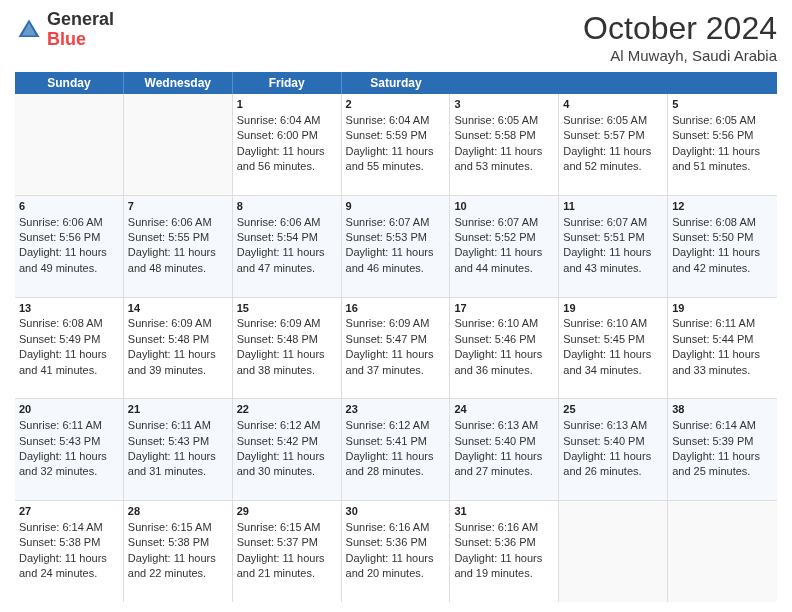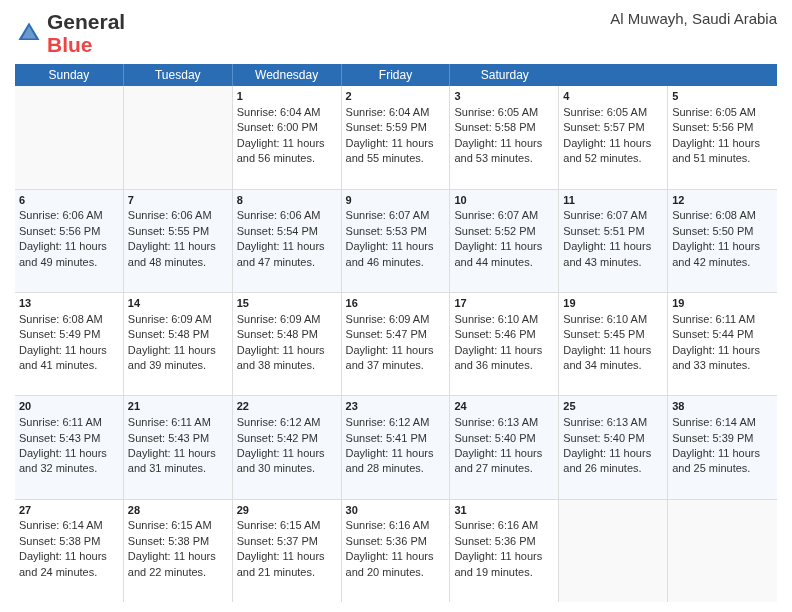--- a/index.html
+++ b/index.html
@@ -22,21 +22,21 @@
       justify-content: space-between;
       align-items: flex-start;
       margin-bottom: 8px;
     }
     .logo {
       display: flex;
       align-items: center;
       gap: 4px;
     }
     .logo-text {
-      font-size: 21px;
+      font-size: 18px;
       font-weight: bold;
       line-height: 1.1;
     }
     .logo-text span.general { color: #333; }
     .logo-text span.blue { color: #ef4444; }
     .logo-icon {
       width: 28px;
       height: 28px;
     }
     .title-block {
@@ -57,21 +57,21 @@
       flex-direction: column;
     }
     .cal-header {
       display: grid;
       grid-template-columns: repeat(7, 1fr);
       background: #2a6db5;
     }
     .cal-header-cell {
       color: #fff;
       font-size: 12px;
-      font-weight: normal;
+      font-weight: bold;
       text-align: center;
       padding: 4px 2px;
       border-right: 1px solid #5590c8;
     }
     .cal-header-cell:last-child { border-right: none; }
     .cal-body {
       flex: 1;
       display: flex;
       flex-direction: column;
     }
@@ -116,28 +116,28 @@
       <svg class="logo-icon" viewBox="0 0 40 40">
         <polygon points="20,5 35,30 5,30" fill="#2a6db5"></polygon>
         <polygon points="20,10 30,28 10,28" fill="#fff" opacity="0.3"></polygon>
       </svg>
       <div class="logo-text">
         <span class="general">General</span><br>
         <span class="blue">Blue</span>
       </div>
     </div>
     <div class="title-block">
+      <div class="month-title">October 2024</div>
       <div class="location">Al Muwayh, Saudi Arabia</div>
     </div>
   </div>
 
   <div class="calendar">
     <div class="cal-header" id="cal-header-row">
         <div class="cal-header-cell">Sunday</div>
-        <div class="cal-header-cell">Tuesday</div>
         <div class="cal-header-cell">Wednesday</div>
         <div class="cal-header-cell">Friday</div>
         <div class="cal-header-cell">Saturday</div>
       </div>
     <div class="cal-body" id="cal-body">
         <div class="cal-row row-bg-odd">
           <div class="cal-cell empty"></div>
           <div class="cal-cell empty"></div>
           <div class="cal-cell">
             <div class="day-num">1</div>

